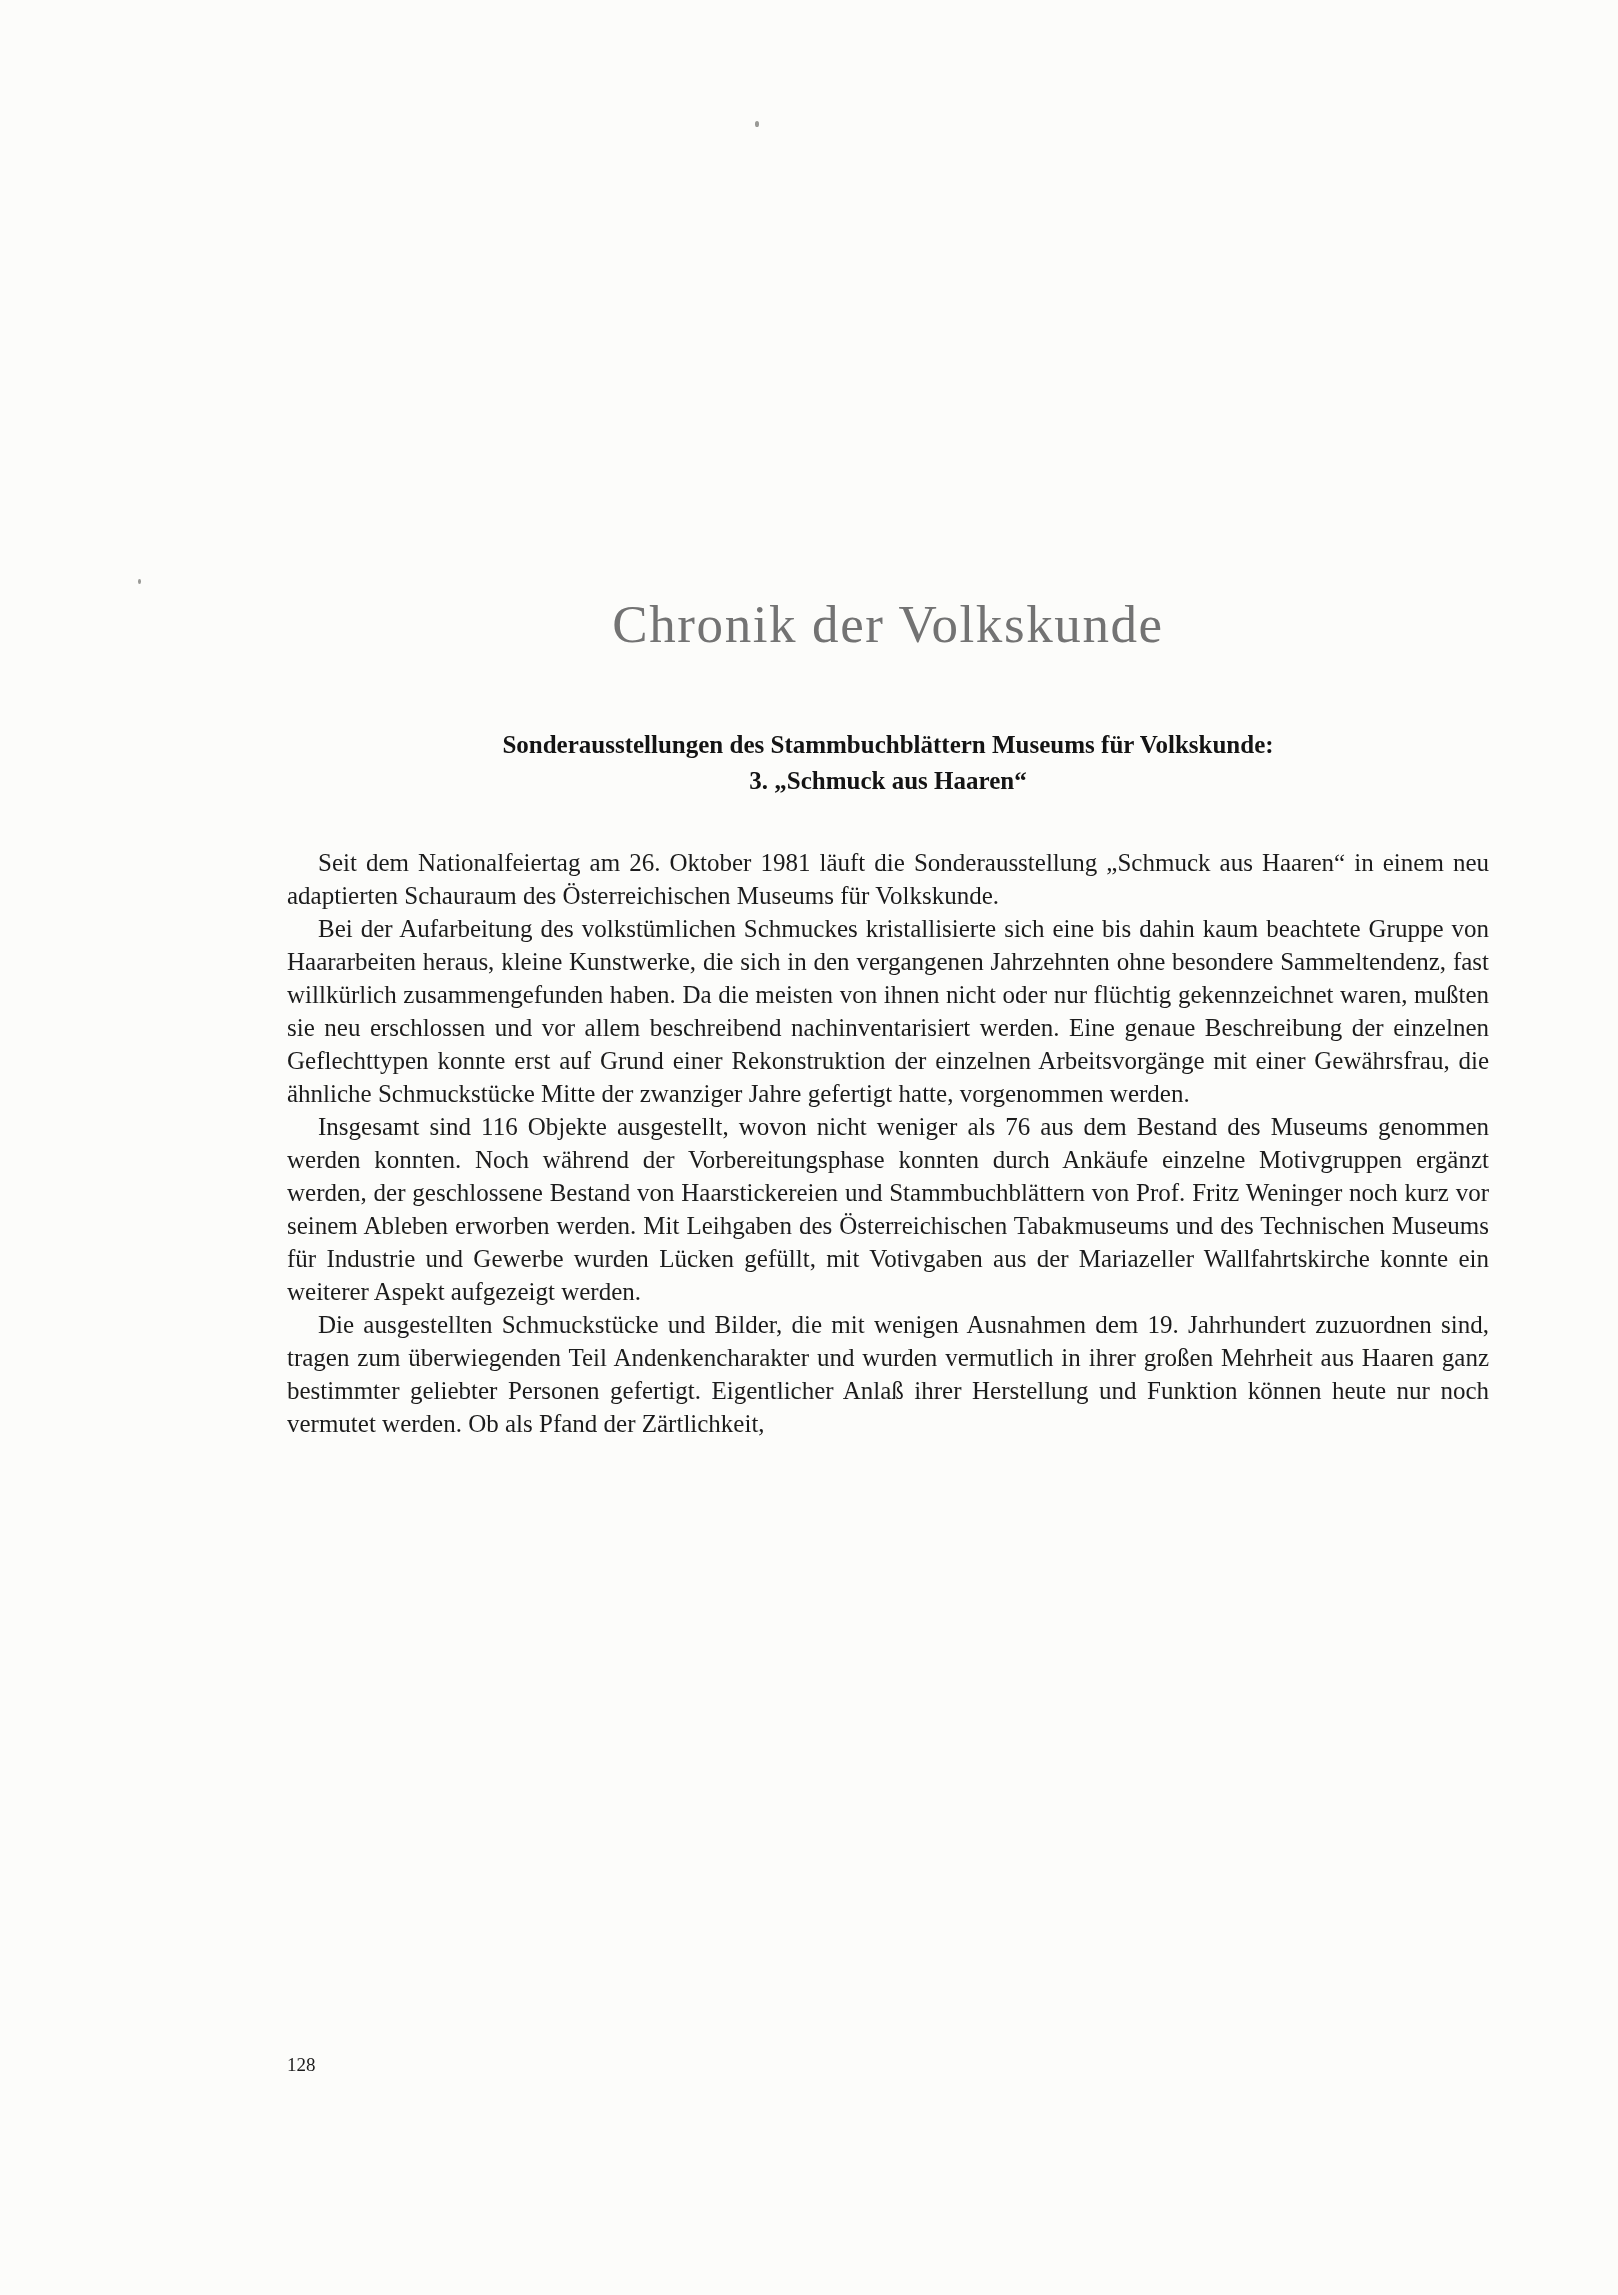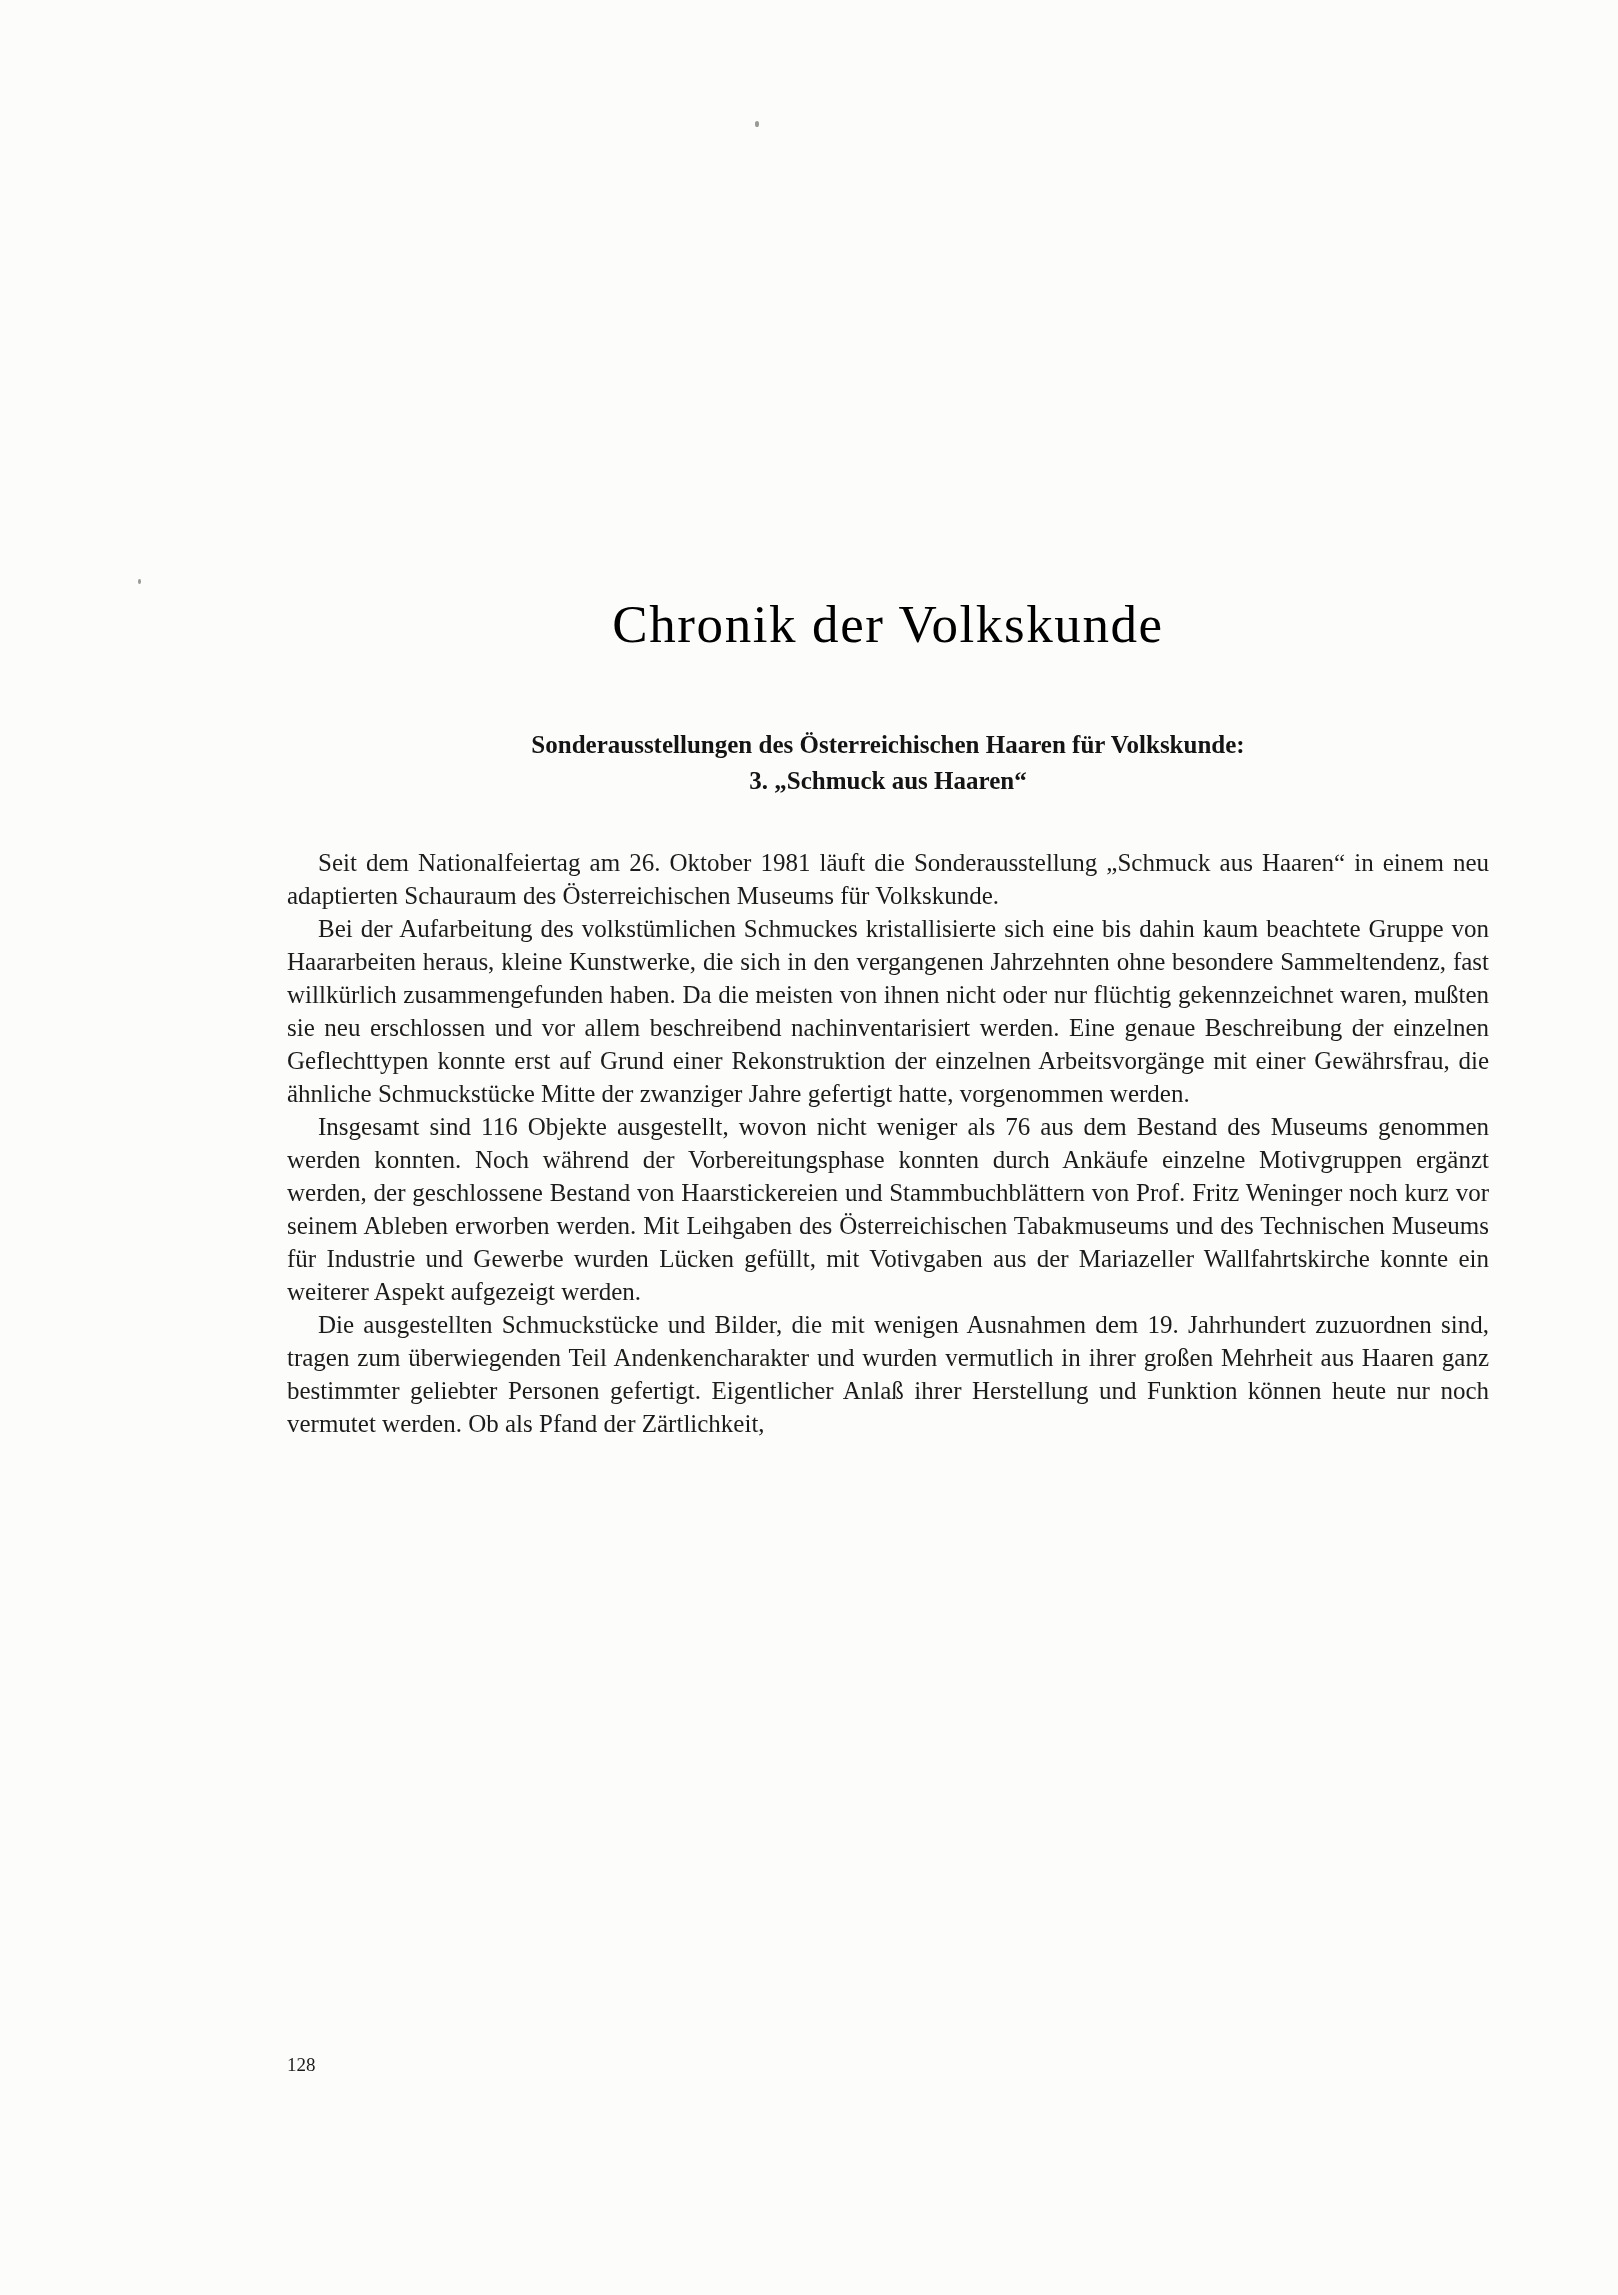--- a/index.html
+++ b/index.html
@@ -23,21 +23,21 @@
     top: 595px;
     width: 1202px;
   }
   .doc-title {
     margin: 0 0 74px 0;
     text-align: center;
     font-size: 53px;
     font-weight: 400;
     letter-spacing: 1.6px;
     line-height: 1.1;
-    color: #000000;
+    color: #737373;
   }
   .section-heading {
     margin: 0 0 47px 0;
     text-align: center;
     font-size: 25px;
     font-weight: 700;
     line-height: 36px;
     color: #141414;
   }
   .body-text p {
@@ -70,21 +70,21 @@
 <div class="sheet">
 
   <span class="speck speck-1"></span>
   <span class="speck speck-2"></span>
 
   <div class="content">
 
     <h1 class="doc-title">Chronik der Volkskunde</h1>
 
     <h2 class="section-heading">
-      <div>Sonderausstellungen des Österreichischen Haaren für Volkskunde:</div>
+      <div>Sonderausstellungen des Stammbuchblättern Museums für Volkskunde:</div>
       <div>3. „Schmuck aus Haaren“</div>
     </h2>
 
     <div class="body-text">
       <p>Seit dem Nationalfeiertag am 26. Oktober 1981 läuft die Sonderausstellung „Schmuck aus Haaren“ in einem neu adaptierten Schauraum des Österreichischen Museums für Volkskunde.</p>
       <p>Bei der Aufarbeitung des volkstümlichen Schmuckes kristallisierte sich eine bis dahin kaum beachtete Gruppe von Haararbeiten heraus, kleine Kunstwerke, die sich in den vergangenen Jahrzehnten ohne besondere Sammeltendenz, fast willkürlich zusammengefunden haben. Da die meisten von ihnen nicht oder nur flüchtig gekennzeichnet waren, mußten sie neu erschlossen und vor allem beschreibend nachinventarisiert werden. Eine genaue Beschreibung der einzelnen Geflechttypen konnte erst auf Grund einer Rekonstruktion der einzelnen Arbeitsvorgänge mit einer Gewährsfrau, die ähnliche Schmuckstücke Mitte der zwanziger Jahre gefertigt hatte, vorgenommen werden.</p>
       <p>Insgesamt sind 116 Objekte ausgestellt, wovon nicht weniger als 76 aus dem Bestand des Museums genommen werden konnten. Noch während der Vorbereitungsphase konnten durch Ankäufe einzelne Motivgruppen ergänzt werden, der geschlossene Bestand von Haarstickereien und Stammbuchblättern von Prof. Fritz Weninger noch kurz vor seinem Ableben erworben werden. Mit Leihgaben des Österreichischen Tabakmuseums und des Technischen Museums für Industrie und Gewerbe wurden Lücken gefüllt, mit Votivgaben aus der Mariazeller Wallfahrtskirche konnte ein weiterer Aspekt aufgezeigt werden.</p>
       <p>Die ausgestellten Schmuckstücke und Bilder, die mit wenigen Ausnahmen dem 19. Jahrhundert zuzuordnen sind, tragen zum überwiegenden Teil Andenkencharakter und wurden vermutlich in ihrer großen Mehrheit aus Haaren ganz bestimmter geliebter Personen gefertigt. Eigentlicher Anlaß ihrer Herstellung und Funktion können heute nur noch vermutet werden. Ob als Pfand der Zärtlichkeit,</p>
     </div>
 

